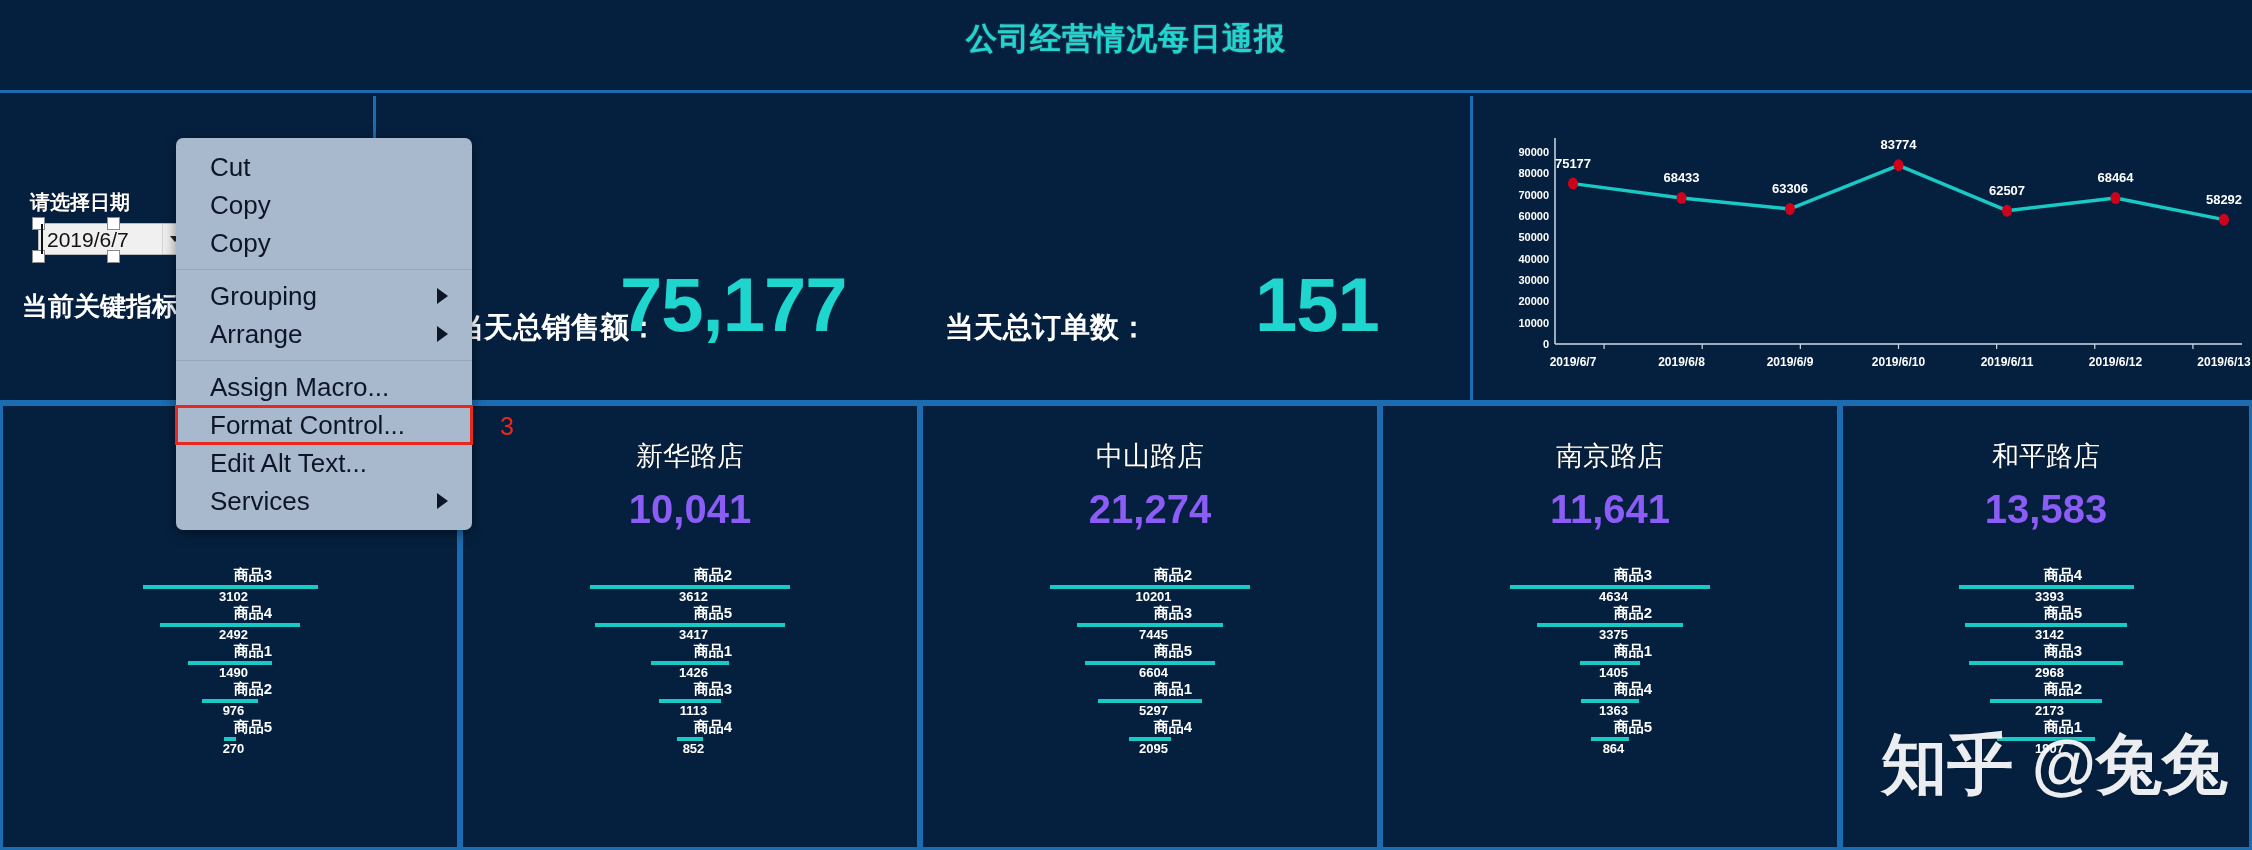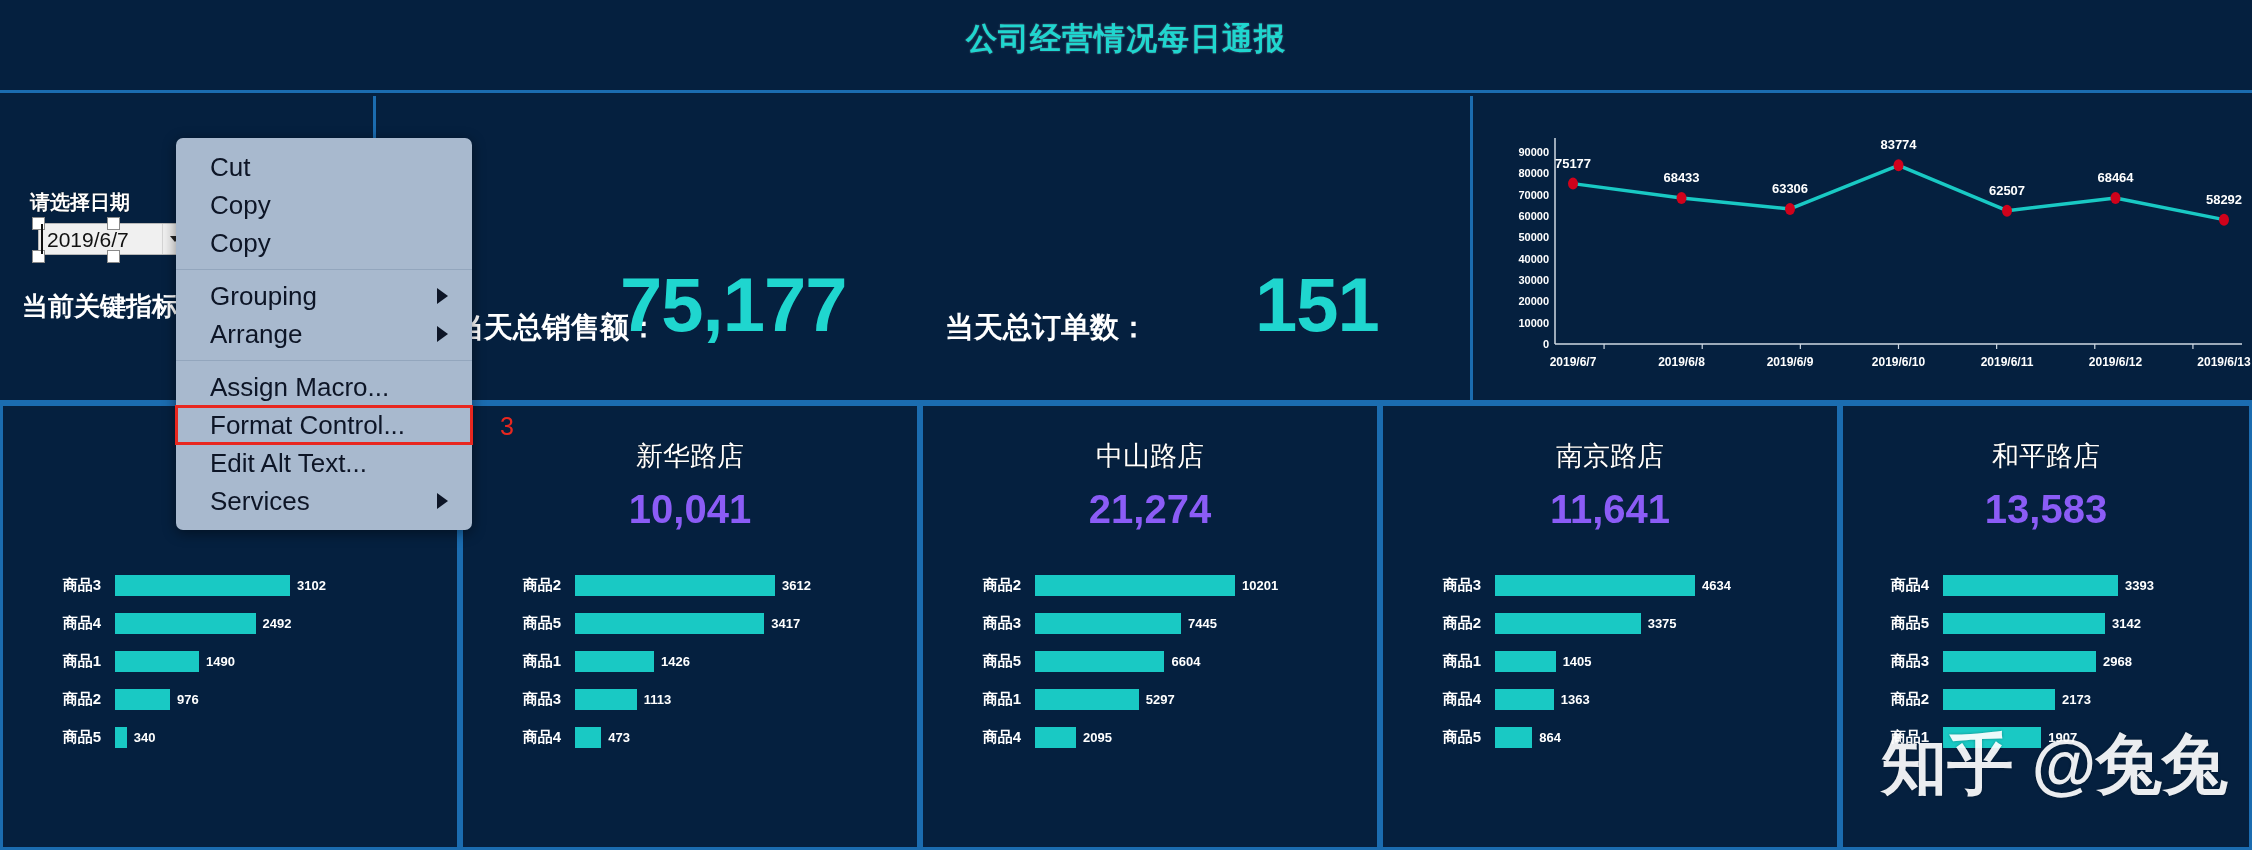--- a/index.html
+++ b/index.html
@@ -45,21 +45,21 @@
 
   
   .panels{position:absolute;left:0;top:403px;width:2252px;height:447px;}
   .panel{position:absolute;top:0;height:447px;box-sizing:border-box;
     border:3px solid #1b6cb0;background:#05203f;}
   .panel-title{position:absolute;top:32px;width:100%;text-align:center;color:#ffffff;
     font-size:27px;font-weight:normal;text-shadow:0 0 1px #000;}
   .panel-total{position:absolute;top:81px;width:100%;text-align:center;color:#8b5cf6;
     font-size:40px;font-weight:bold;}
   .bars{position:absolute;top:160px;left:0;width:100%;}
-  .bar-row{position:relative;height:38px;display:flex;align-items:center;}
+  .bar-row{position:relative;height:38px;display:flex;align-items:center;flex-direction:column;}
   .bar-cat{width:92px;text-align:right;padding-right:14px;color:#ffffff;font-size:15px;font-weight:bold;
     box-sizing:border-box;white-space:nowrap;}
   .bar-rect{height:21px;background:#19c9c4;}
   .bar-val{margin-left:7px;color:#ffffff;font-size:13px;font-weight:bold;white-space:nowrap;}
 
   
   .ctx-menu{position:absolute;left:176px;top:138px;width:296px;
     background:#a8b9ce;border-radius:7px;box-shadow:0 3px 14px rgba(0,0,0,.45);
     padding:10px 0 10px 0;z-index:50;}
   .ctx-item{position:relative;height:38px;display:flex;align-items:center;
@@ -188,21 +188,21 @@
             <span class="bar-val">1490</span>
           </div>
           <div class="bar-row">
             <span class="bar-cat" style="width: 112px;">商品2</span>
             <span class="bar-rect" style="width: 55.0613px;"></span>
             <span class="bar-val">976</span>
           </div>
           <div class="bar-row">
             <span class="bar-cat" style="width: 112px;">商品5</span>
             <span class="bar-rect" style="width: 11.8472px;"></span>
-            <span class="bar-val">340</span>
+            <span class="bar-val">270</span>
           </div>
         </div>
       </div>
       <div class="panel" style="left: 460px; width: 460px;">
         <div class="panel-title">新华路店</div>
         <div class="panel-total">10,041</div>
         <div class="bars">
           <div class="bar-row">
             <span class="bar-cat" style="width: 112px;">商品2</span>
             <span class="bar-rect" style="width: 200px;"></span>
@@ -219,21 +219,21 @@
             <span class="bar-val">1426</span>
           </div>
           <div class="bar-row">
             <span class="bar-cat" style="width: 112px;">商品3</span>
             <span class="bar-rect" style="width: 61.6279px;"></span>
             <span class="bar-val">1113</span>
           </div>
           <div class="bar-row">
             <span class="bar-cat" style="width: 112px;">商品4</span>
             <span class="bar-rect" style="width: 26.1905px;"></span>
-            <span class="bar-val">473</span>
+            <span class="bar-val">852</span>
           </div>
         </div>
       </div>
       <div class="panel" style="left: 920px; width: 460px;">
         <div class="panel-title">中山路店</div>
         <div class="panel-total">21,274</div>
         <div class="bars">
           <div class="bar-row">
             <span class="bar-cat" style="width: 112px;">商品2</span>
             <span class="bar-rect" style="width: 200px;"></span>

